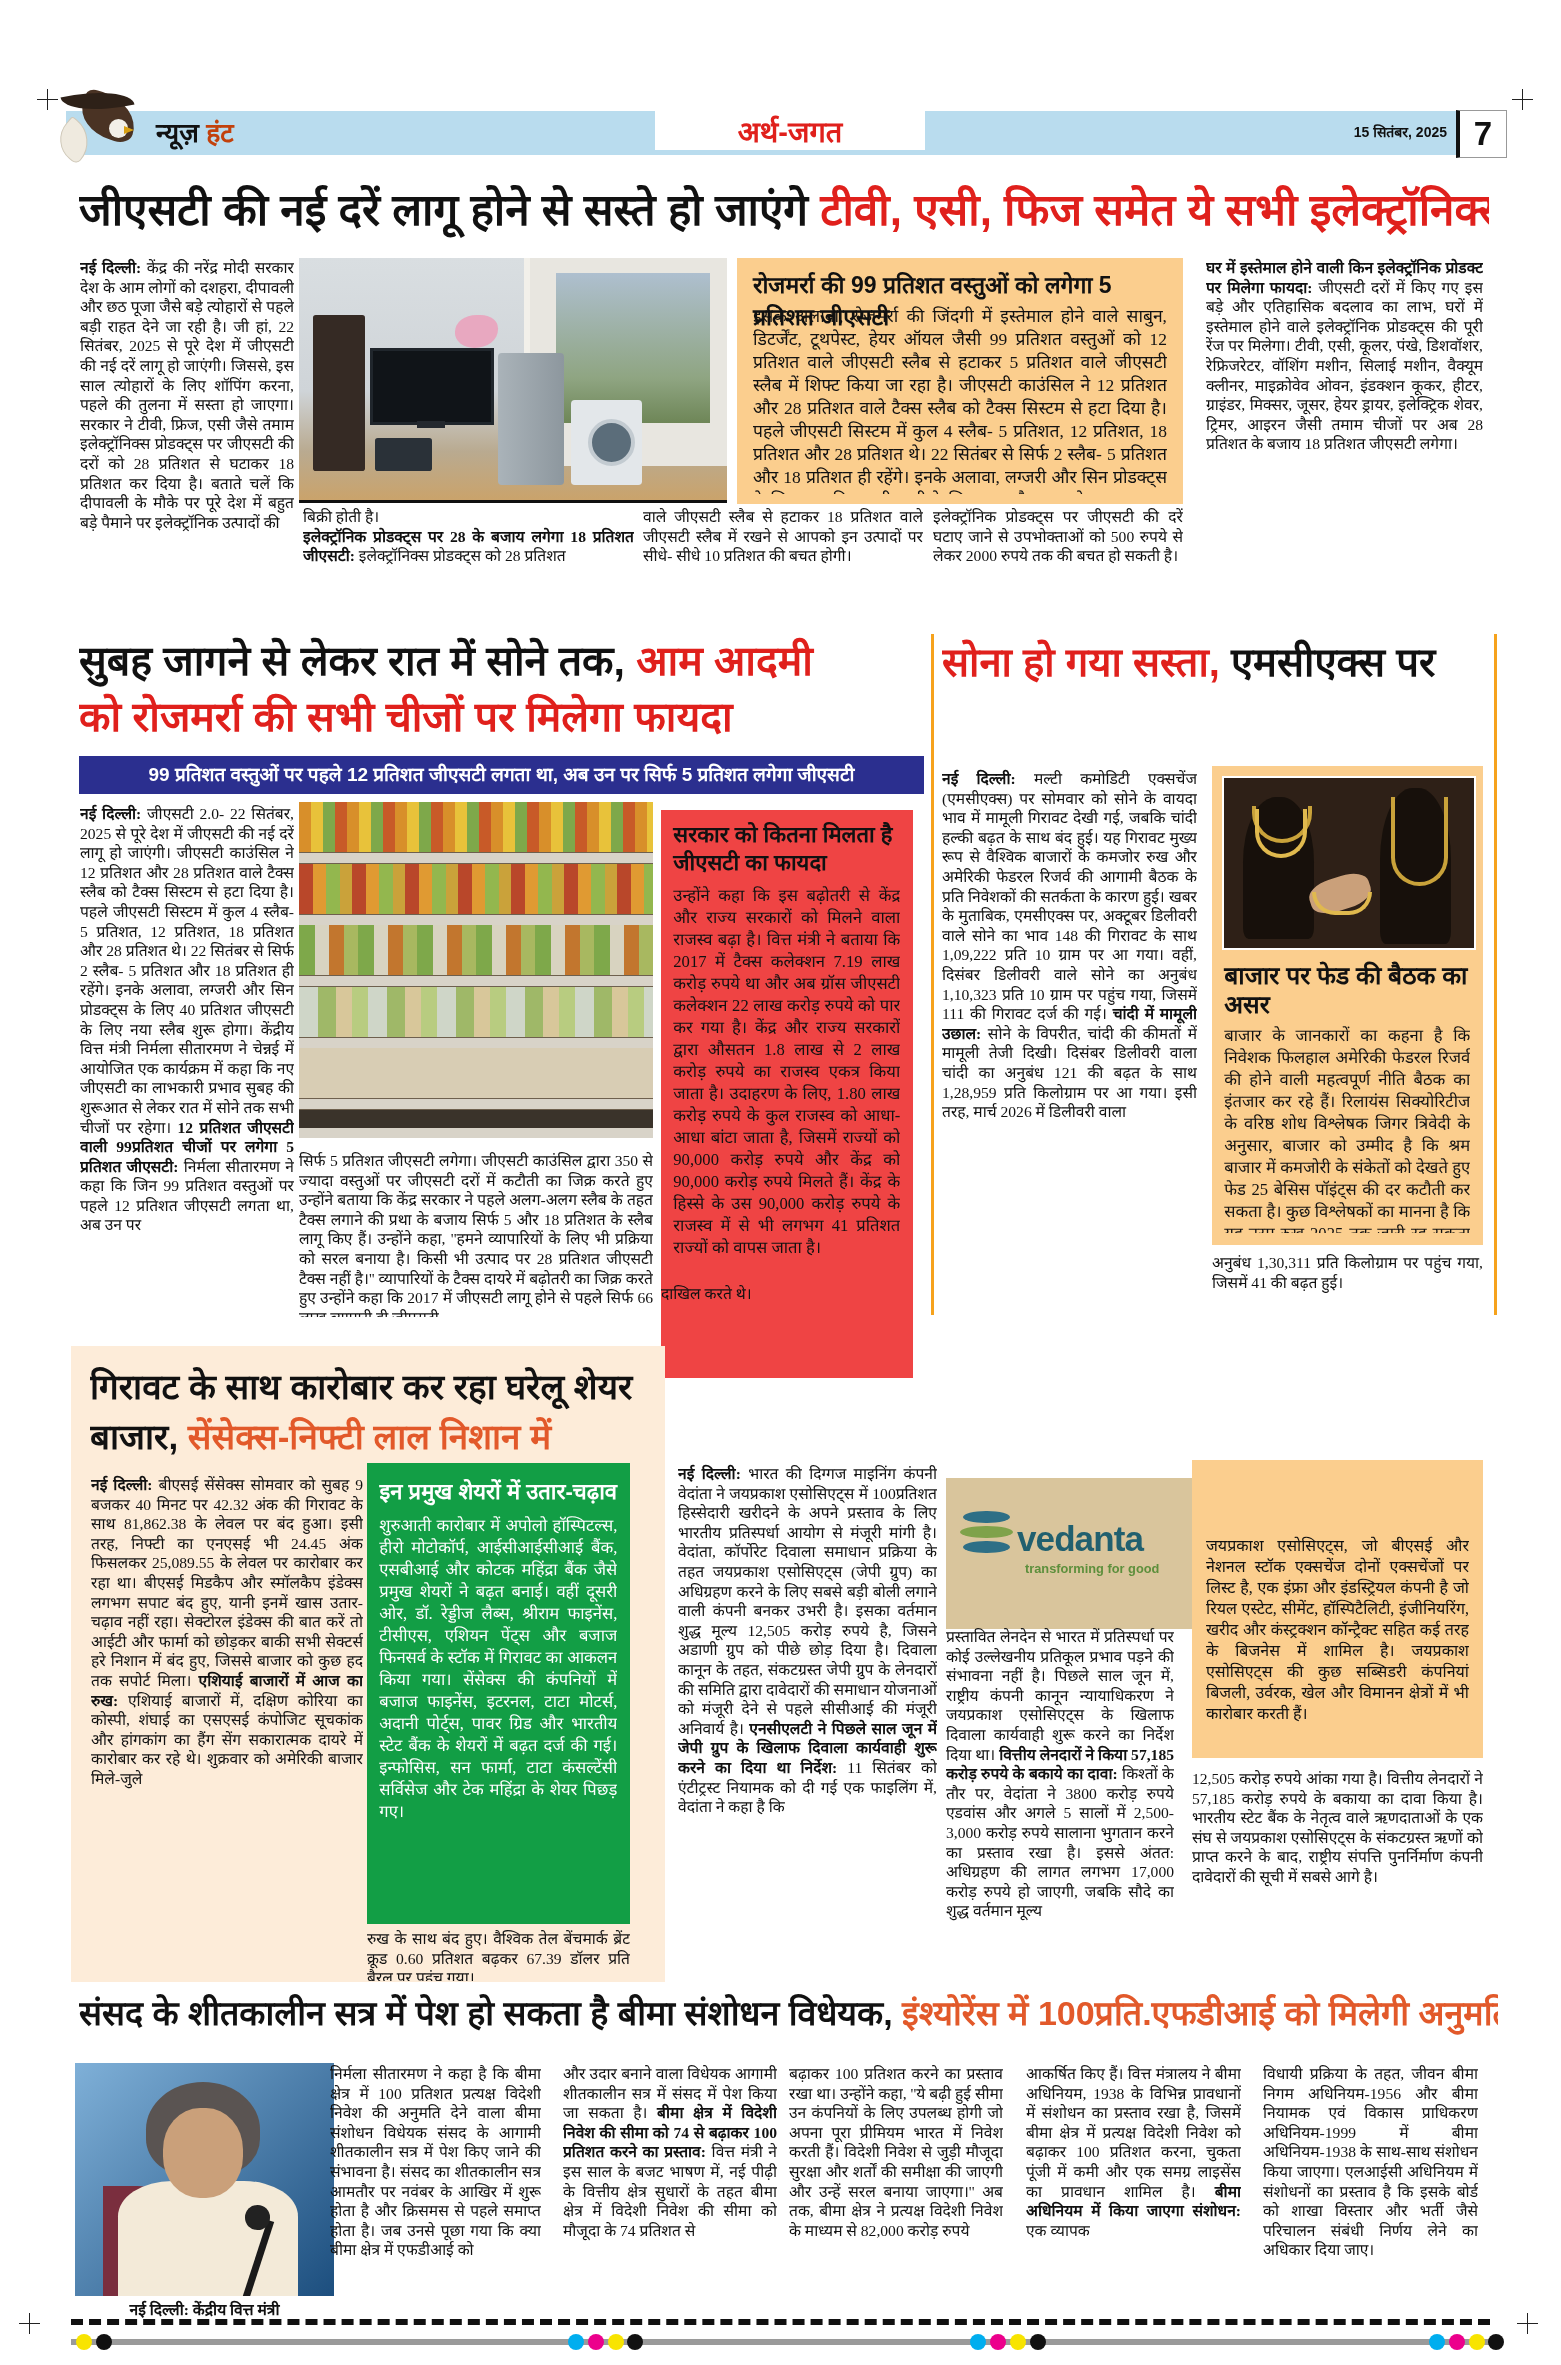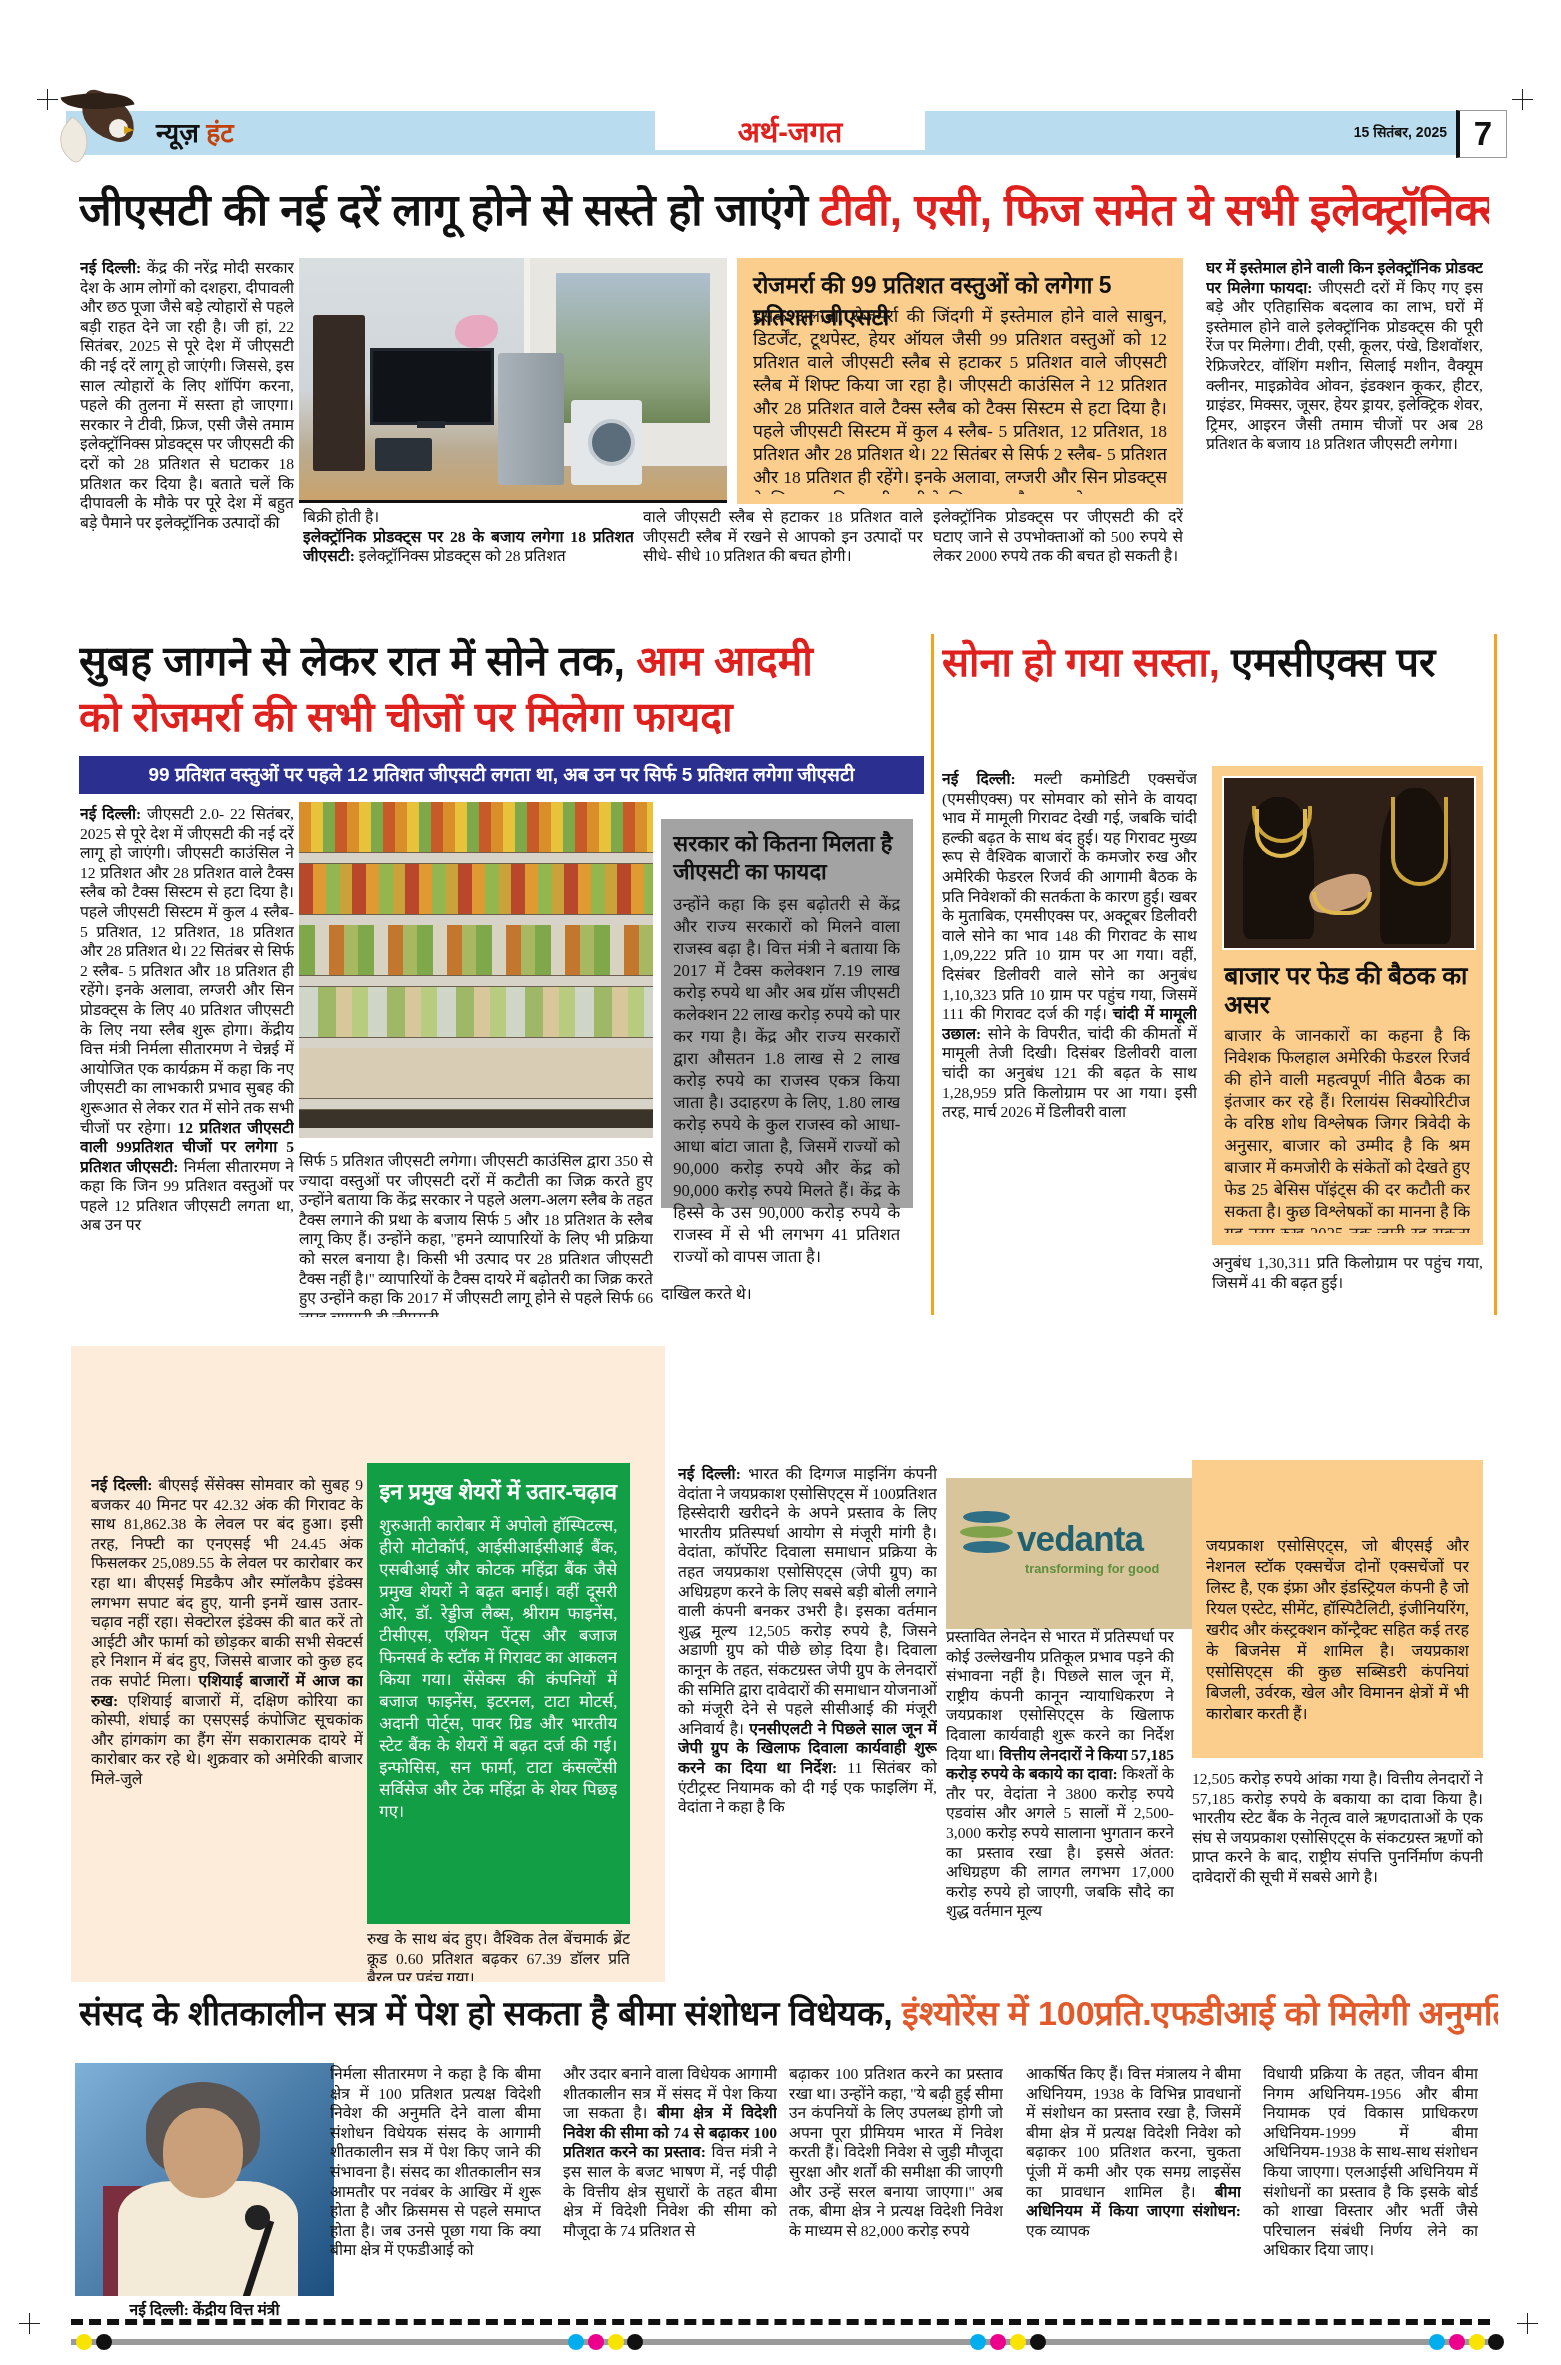--- a/index.html
+++ b/index.html
@@ -61,21 +61,21 @@
   
   .a2strip{left:79px;top:756px;width:845px;height:38px;background:#2b2f8f;color:#fff;
            font-family:"Liberation Sans",sans-serif;font-weight:700;font-size:19px;line-height:38px;
            text-align:center;white-space:nowrap;overflow:hidden;}
   .a2c1{left:80px;top:804px;width:214px;height:511px;}
   .a2img{left:299px;top:802px;width:354px;height:336px;background:#6e604e;overflow:hidden;}
   .shelfrow{position:absolute;left:0;width:100%;height:61px;}
   .shelfrow .goods{position:absolute;left:0;top:0;width:100%;height:50px;}
   .shelfrow .edge{position:absolute;left:0;bottom:0;width:100%;height:10.4px;background:#d8d3c8;}
   .a2c2{left:299px;top:1151px;width:354px;height:166px;}
-  .a2box{left:661px;top:810px;width:252px;height:389px;background:#a3a3a3;margin-top:9px;}
+  .a2box{left:661px;top:810px;width:252px;height:568px;background:#ef4444;}
   .a2box .title{position:absolute;left:12.3px;top:11.4px;width:227px;font-family:"Liberation Sans",sans-serif;
                font-weight:800;font-size:22px;line-height:27.4px;}
   .a2box .bd{position:absolute;left:12.3px;top:75px;width:227px;height:378px;font-size:16.6px;line-height:22px;text-align:justify;overflow:hidden;}
   .a2tail{left:661px;top:1284px;width:252px;height:28px;}
   
   .vrule{width:2.8px;background:#f6a21c;}
   .a3c1{left:942px;top:769px;width:255px;height:546px;}
   .a3box{left:1212px;top:766px;width:271px;height:479px;background:#fbce8e;}
   .a3box .photo{position:absolute;left:10.4px;top:10.4px;width:250px;height:170px;background:#2e2017;border:2.8px solid #fff;overflow:hidden;}
   .a3box .title{position:absolute;left:12.3px;top:195px;width:246px;font-family:"Liberation Sans",sans-serif;
@@ -255,20 +255,24 @@
       <div class="neck" style="left:167px;top:19px;width:49px;height:85px;"></div>
       <div class="hand" style="left:85px;top:99px;width:62px;height:33px;transform:rotate(-18deg);"></div>
       <div class="neck" style="left:88px;top:114px;width:52px;height:19px;border-color:#e0b94e;"></div>
     </div>
     <div class="title">बाजार पर फेड की बैठक का असर</div>
     <div class="bd">बाजार के जानकारों का कहना है कि निवेशक फिलहाल अमेरिकी फेडरल रिजर्व की होने वाली महत्वपूर्ण नीति बैठक का इंतजार कर रहे हैं। रिलायंस सिक्योरिटीज के वरिष्ठ शोध विश्लेषक जिगर त्रिवेदी के अनुसार, बाजार को उम्मीद है कि श्रम बाजार में कमजोरी के संकेतों को देखते हुए फेड 25 बेसिस पॉइंट्स की दर कटौती कर सकता है। कुछ विश्लेषकों का मानना है कि यह नरम रुख 2025 तक जारी रह सकता है।</div>
   </div>
   <div class="abs bt a3tail">अनुबंध 1,30,311 प्रति किलोग्राम पर पहुंच गया, जिसमें 41 की बढ़त हुई।</div>
 
   <div class="abs a4bg"></div>
+  <div class="abs hl h4">
+    <span>गिरावट के साथ कारोबार कर रहा घरेलू शेयर</span><br>
+    <span>बाजार, </span><span class="accent">सेंसेक्स-निफ्टी लाल निशान में</span>
+  </div>
   <div class="abs bt a4c1"><strong>नई दिल्ली:</strong> <span>बीएसई सेंसेक्स सोमवार को सुबह 9 बजकर 40 मिनट पर 42.32 अंक की गिरावट के साथ 81,862.38 के लेवल पर बंद हुआ। इसी तरह, निफ्टी का एनएसई भी 24.45 अंक फिसलकर 25,089.55 के लेवल पर कारोबार कर रहा था। बीएसई मिडकैप और स्मॉलकैप इंडेक्स लगभग सपाट बंद हुए, यानी इनमें खास उतार-चढ़ाव नहीं रहा। सेक्टोरल इंडेक्स की बात करें तो आईटी और फार्मा को छोड़कर बाकी सभी सेक्टर्स हरे निशान में बंद हुए, जिससे बाजार को कुछ हद तक सपोर्ट मिला।</span> <strong>एशियाई बाजारों में आज का रुख:</strong> <span>एशियाई बाजारों में, दक्षिण कोरिया का कोस्पी, शंघाई का एसएसई कंपोजिट सूचकांक और हांगकांग का हैंग सेंग सकारात्मक दायरे में कारोबार कर रहे थे। शुक्रवार को अमेरिकी बाजार मिले-जुले</span></div>
   <div class="abs a4green">
     <div class="title">इन प्रमुख शेयरों में उतार-चढ़ाव</div>
     <div class="bd">शुरुआती कारोबार में अपोलो हॉस्पिटल्स, हीरो मोटोकॉर्प, आईसीआईसीआई बैंक, एसबीआई और कोटक महिंद्रा बैंक जैसे प्रमुख शेयरों ने बढ़त बनाई। वहीं दूसरी ओर, डॉ. रेड्डीज लैब्स, श्रीराम फाइनेंस, टीसीएस, एशियन पेंट्स और बजाज फिनसर्व के स्टॉक में गिरावट का आकलन किया गया। सेंसेक्स की कंपनियों में बजाज फाइनेंस, इटरनल, टाटा मोटर्स, अदानी पोर्ट्स, पावर ग्रिड और भारतीय स्टेट बैंक के शेयरों में बढ़त दर्ज की गई। इन्फोसिस, सन फार्मा, टाटा कंसल्टेंसी सर्विसेज और टेक महिंद्रा के शेयर पिछड़ गए।</div>
   </div>
   <div class="abs bt a4tail">रुख के साथ बंद हुए। वैश्विक तेल बेंचमार्क ब्रेंट क्रूड 0.60 प्रतिशत बढ़कर 67.39 डॉलर प्रति बैरल पर पहुंच गया।</div>
 
   <div class="abs bt a5c1"><strong>नई दिल्ली:</strong> <span>भारत की दिग्गज माइनिंग कंपनी वेदांता ने जयप्रकाश एसोसिएट्स में 100प्रतिशत हिस्सेदारी खरीदने के अपने प्रस्ताव के लिए भारतीय प्रतिस्पर्धा आयोग से मंजूरी मांगी है। वेदांता, कॉर्पोरेट दिवाला समाधान प्रक्रिया के तहत जयप्रकाश एसोसिएट्स (जेपी ग्रुप) का अधिग्रहण करने के लिए सबसे बड़ी बोली लगाने वाली कंपनी बनकर उभरी है। इसका वर्तमान शुद्ध मूल्य 12,505 करोड़ रुपये है, जिसने अडाणी ग्रुप को पीछे छोड़ दिया है। दिवाला कानून के तहत, संकटग्रस्त जेपी ग्रुप के लेनदारों की समिति द्वारा दावेदारों की समाधान योजनाओं को मंजूरी देने से पहले सीसीआई की मंजूरी अनिवार्य है।</span> <strong>एनसीएलटी ने पिछले साल जून में जेपी ग्रुप के खिलाफ दिवाला कार्यवाही शुरू करने का दिया था निर्देश:</strong> <span>11 सितंबर को एंटीट्रस्ट नियामक को दी गई एक फाइलिंग में, वेदांता ने कहा है कि</span></div>
 
   <div class="abs a5logo">

